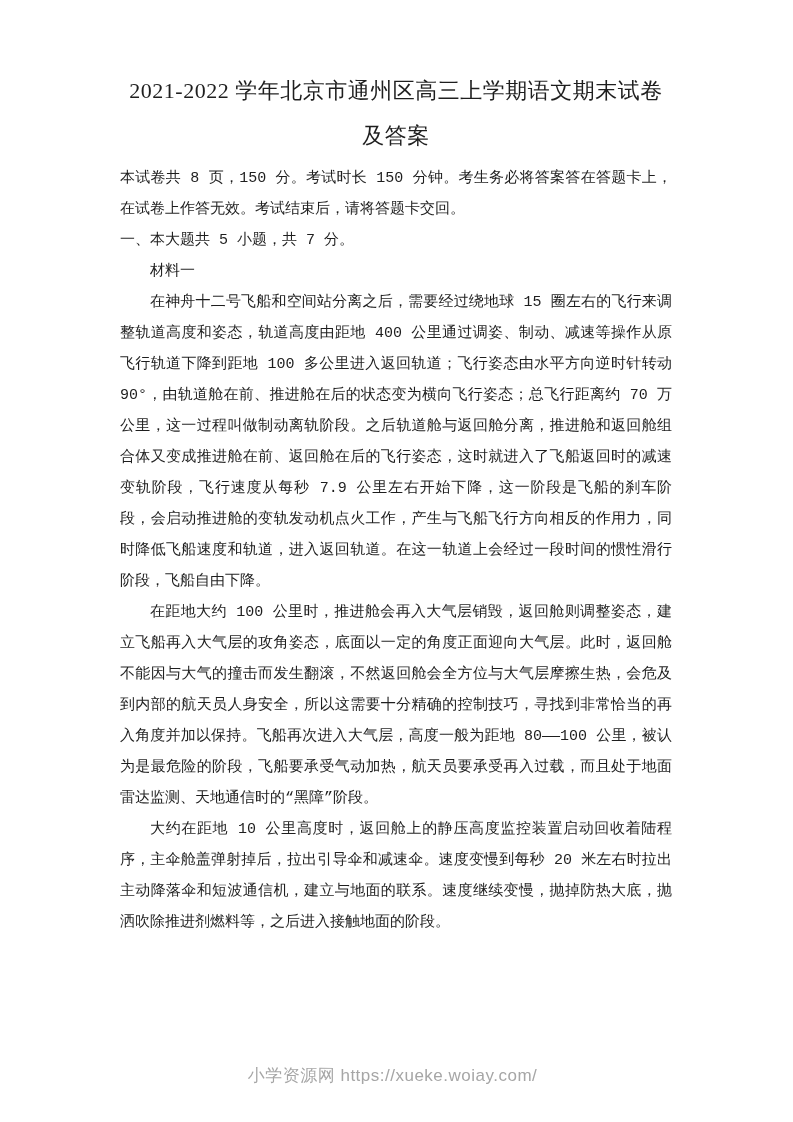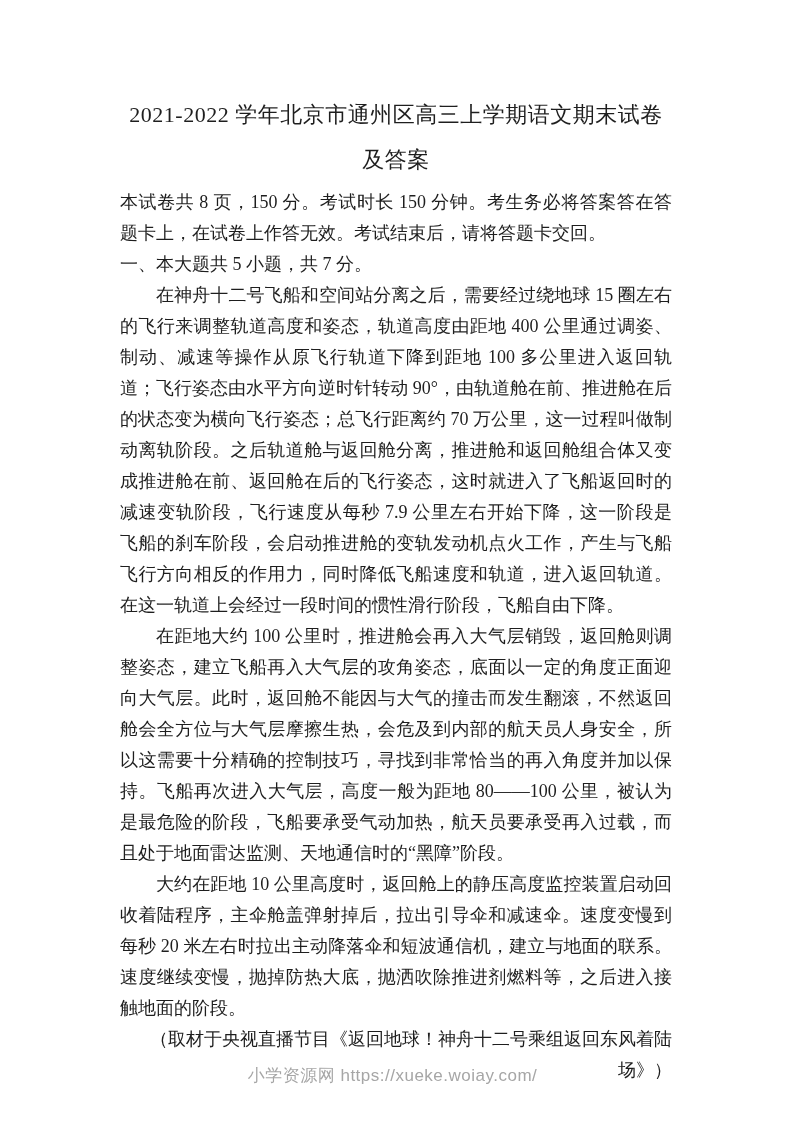--- a/index.html
+++ b/index.html
@@ -11,38 +11,39 @@
     width: 793px;
     height: 1122px;
     position: relative;
     overflow: hidden;
     font-family: "Liberation Serif", "DejaVu Serif", serif;
     color: #1e1e1e;
   }
   .page {
     position: absolute;
     top: 0; left: 0; right: 0; bottom: 0;
-    padding: 92px 121px 0 120px;
+    padding: 68px 121px 0 120px;
     box-sizing: border-box;
     background: #ffffff;
   }
   .doc-title {
     font-size: 22px;
     line-height: 45px;
     font-weight: 400;
     text-align: center;
     margin: 0 0 5px 0;
     letter-spacing: 0.5px;
   }
   .page p {
     margin: 0;
-    font-size: 18px;
+    font-size: 15px;
     line-height: 31px;
     text-align: justify;
     word-break: break-all;
+    font-family: Liberation Mono, monospace;
   }
   .indent {
     text-indent: 2em;
   }
   .attribution {
     text-align: right !important;
   }
   .watermark {
     position: absolute;
     left: 0;
@@ -60,29 +61,29 @@
 
 <div class="page">
 
   <h1 class="doc-title">2021-2022 学年北京市通州区高三上学期语文期末试卷及答案</h1>
 
   <p>本试卷共 8 页，150 分。考试时长 150 分钟。考生务必将答案答在答题卡上，在试卷上作答无效。考试结束后，请将答题卡交回。</p>
 
   <p>一、本大题共 5 小题，共 7 分。</p>
 
 
+  <p class="indent">材料一</p>
 
 
   <p class="indent">在神舟十二号飞船和空间站分离之后，需要经过绕地球 15 圈左右的飞行来调整轨道高度和姿态，轨道高度由距地 400 公里通过调姿、制动、减速等操作从原飞行轨道下降到距地 100 多公里进入返回轨道；飞行姿态由水平方向逆时针转动 90°，由轨道舱在前、推进舱在后的状态变为横向飞行姿态；总飞行距离约 70 万公里，这一过程叫做制动离轨阶段。之后轨道舱与返回舱分离，推进舱和返回舱组合体又变成推进舱在前、返回舱在后的飞行姿态，这时就进入了飞船返回时的减速变轨阶段，飞行速度从每秒 7.9 公里左右开始下降，这一阶段是飞船的刹车阶段，会启动推进舱的变轨发动机点火工作，产生与飞船飞行方向相反的作用力，同时降低飞船速度和轨道，进入返回轨道。在这一轨道上会经过一段时间的惯性滑行阶段，飞船自由下降。</p>
 
   <p class="indent">在距地大约 100 公里时，推进舱会再入大气层销毁，返回舱则调整姿态，建立飞船再入大气层的攻角姿态，底面以一定的角度正面迎向大气层。此时，返回舱不能因与大气的撞击而发生翻滚，不然返回舱会全方位与大气层摩擦生热，会危及到内部的航天员人身安全，所以这需要十分精确的控制技巧，寻找到非常恰当的再入角度并加以保持。飞船再次进入大气层，高度一般为距地 80——100 公里，被认为是最危险的阶段，飞船要承受气动加热，航天员要承受再入过载，而且处于地面雷达监测、天地通信时的“黑障”阶段。</p>
 
   <p class="indent">大约在距地 10 公里高度时，返回舱上的静压高度监控装置启动回收着陆程序，主伞舱盖弹射掉后，拉出引导伞和减速伞。速度变慢到每秒 20 米左右时拉出主动降落伞和短波通信机，建立与地面的联系。速度继续变慢，抛掉防热大底，抛洒吹除推进剂燃料等，之后进入接触地面的阶段。</p>
 
-  <p class="attribution">（取材于央视直播节目《返回地球！神舟十二号乘组返回东风着陆场》）</p>
 
 </div>
 
 <div class="watermark">
   <span>小学资源网</span>
   <span> </span>
   <span>https://xueke.woiay.com/</span>
 </div>
 
 </body></html>

